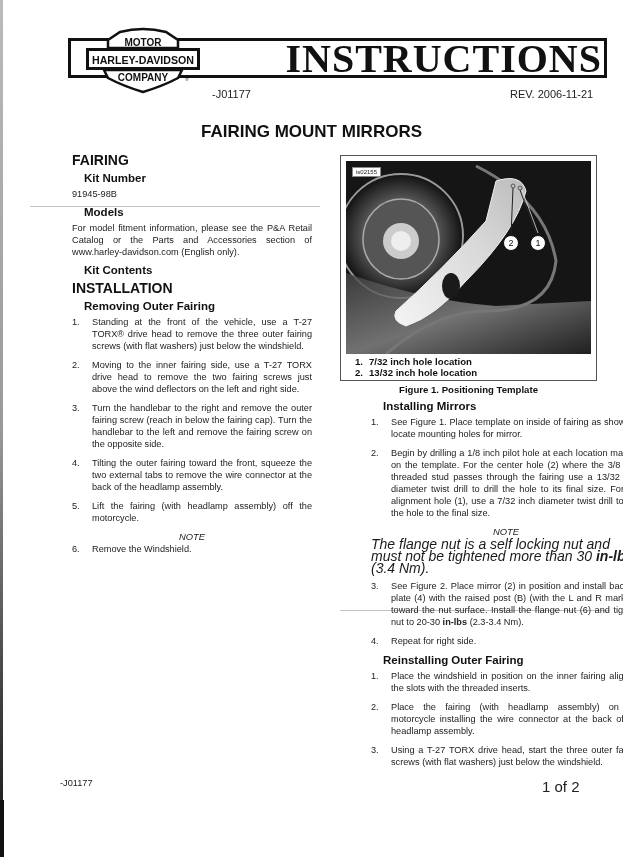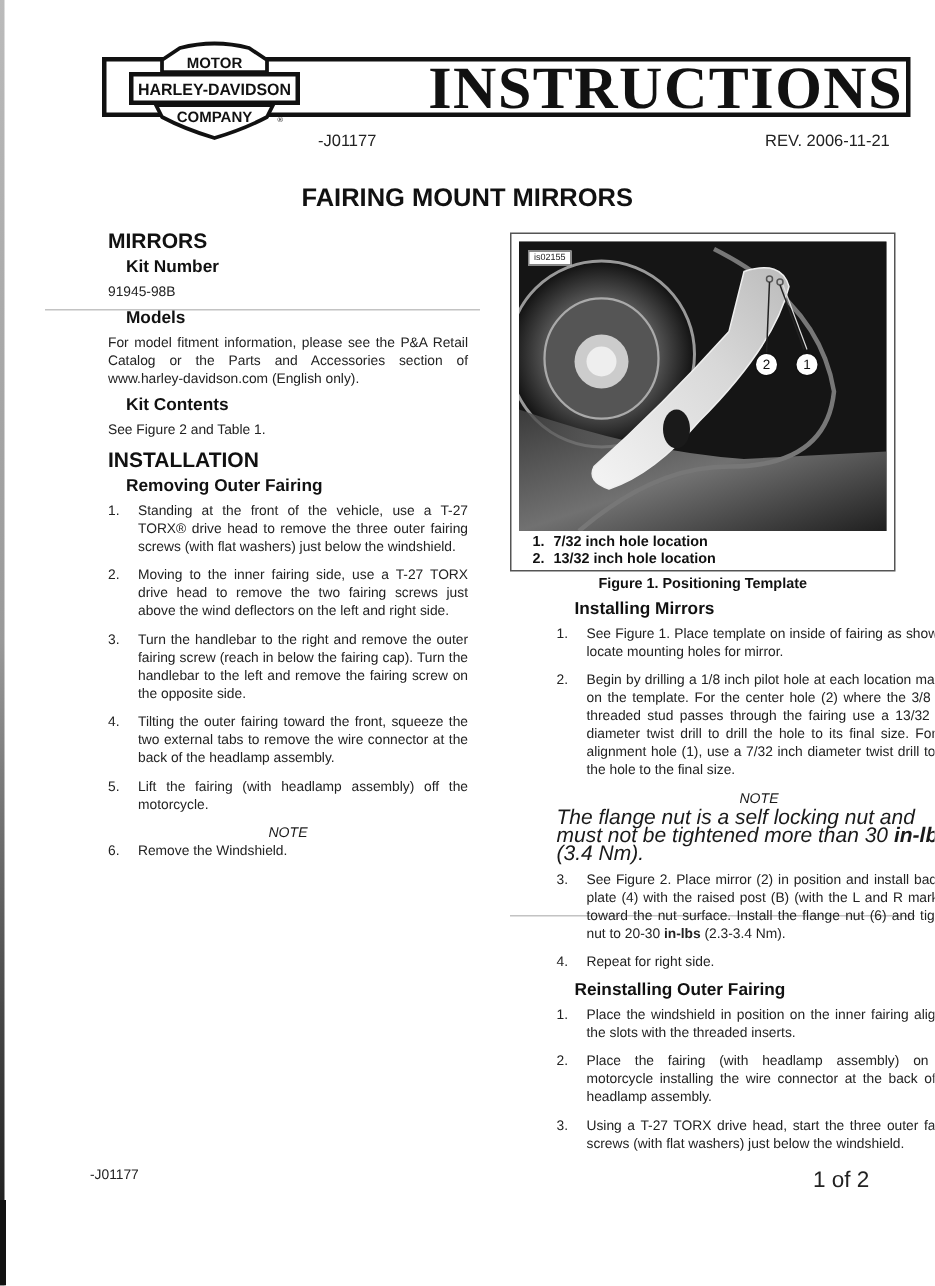--- a/index.html
+++ b/index.html
@@ -97,27 +97,26 @@
 <div class="title">INSTRUCTIONS</div>
 <div class="doc-id">-J01177</div>
 <div class="rev">REV. 2006-11-21</div>
 
 <div class="doc-title">FAIRING MOUNT MIRRORS</div>
 
 <div class="scan-line" style="left:30px; top:206px; width:290px;"></div>
 <div class="scan-line" style="left:340px; top:610px; width:270px;"></div>
 
 <div class="col-left">
-  <div class="h1">MIRRORS</div>
+  <div class="h1">FAIRING</div>
   <div class="h2">Kit Number</div>
   <div class="p">91945-98B</div>
   <div class="h2">Models</div>
   <div class="p">For model fitment information, please see the P&amp;A Retail Catalog or the Parts and Accessories section of www.harley-davidson.com (English only).</div>
   <div class="h2">Kit Contents</div>
-  <div class="p">See Figure 2 and Table 1.</div>
   <div class="h1" style="margin-top:2px;">INSTALLATION</div>
   <div class="h2">Removing Outer Fairing</div>
   <div class="ol">
     <div class="li">
         <span class="num">1.</span>
         <span class="txt">Standing at the front of the vehicle, use a T-27 TORX® drive head to remove the three outer fairing screws (with flat washers) just below the windshield.</span>
       </div>
     <div class="li">
         <span class="num">2.</span>
         <span class="txt">Moving to the inner fairing side, use a T-27 TORX drive head to remove the two fairing screws just above the wind deflectors on the left and right side.</span>

